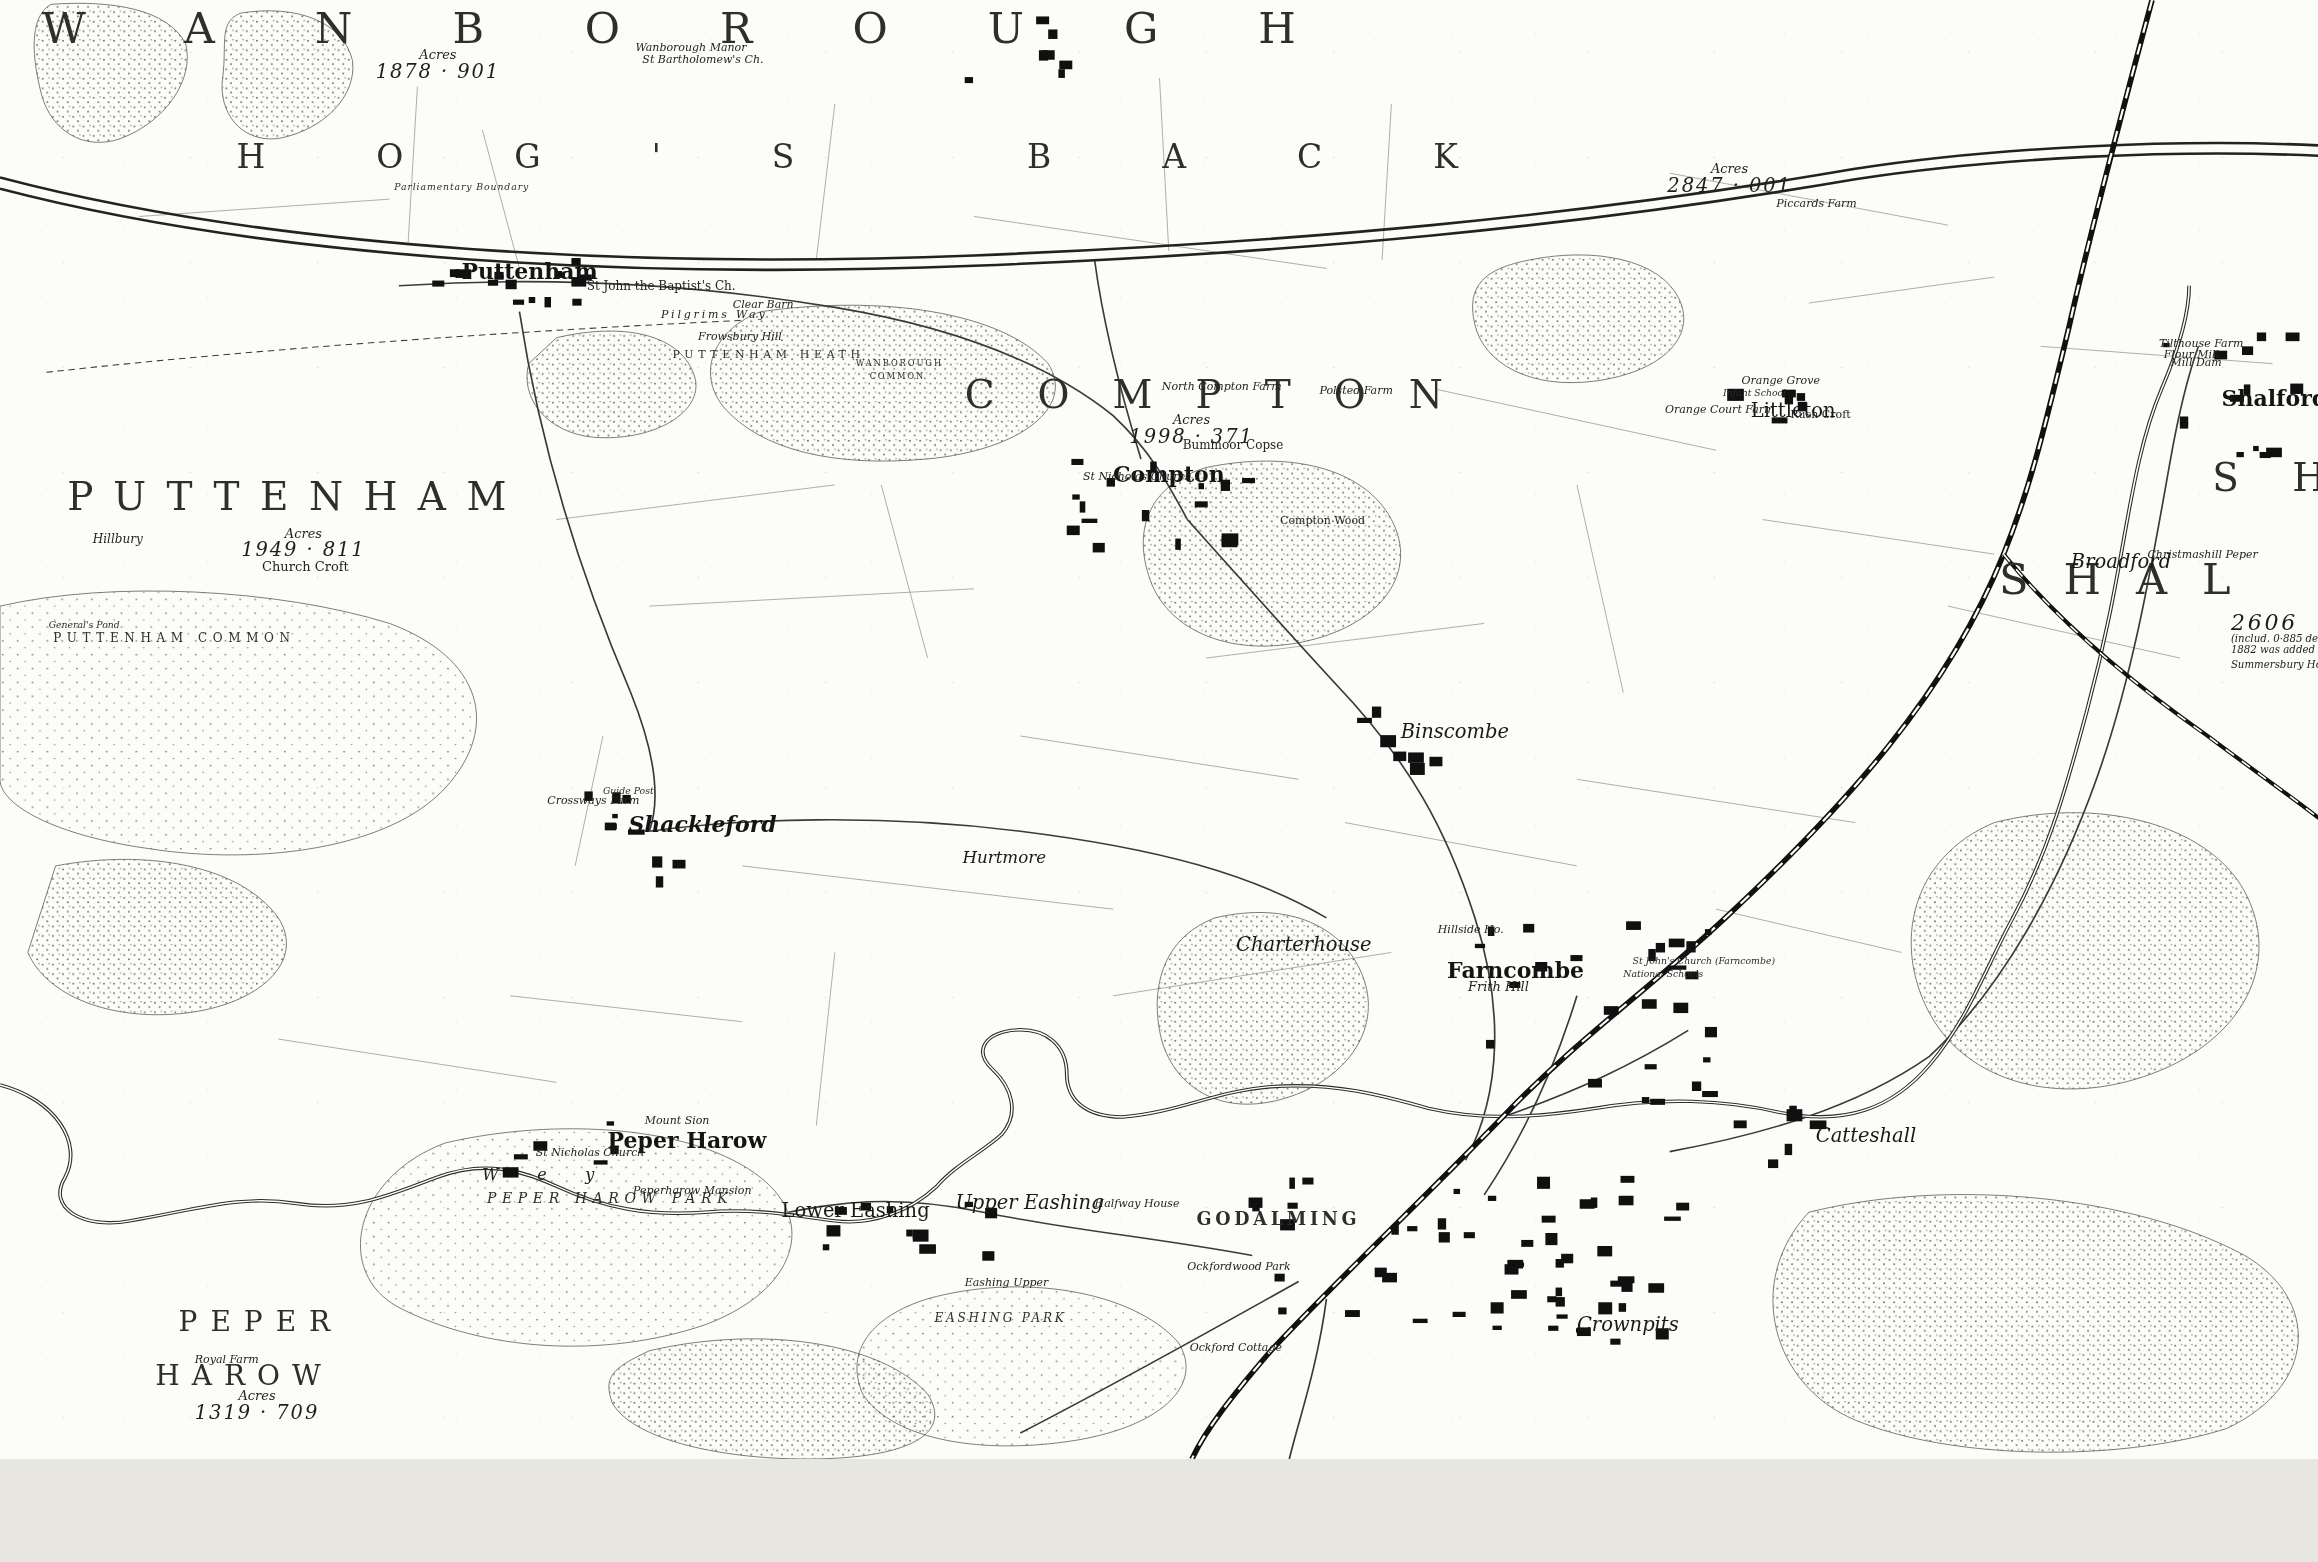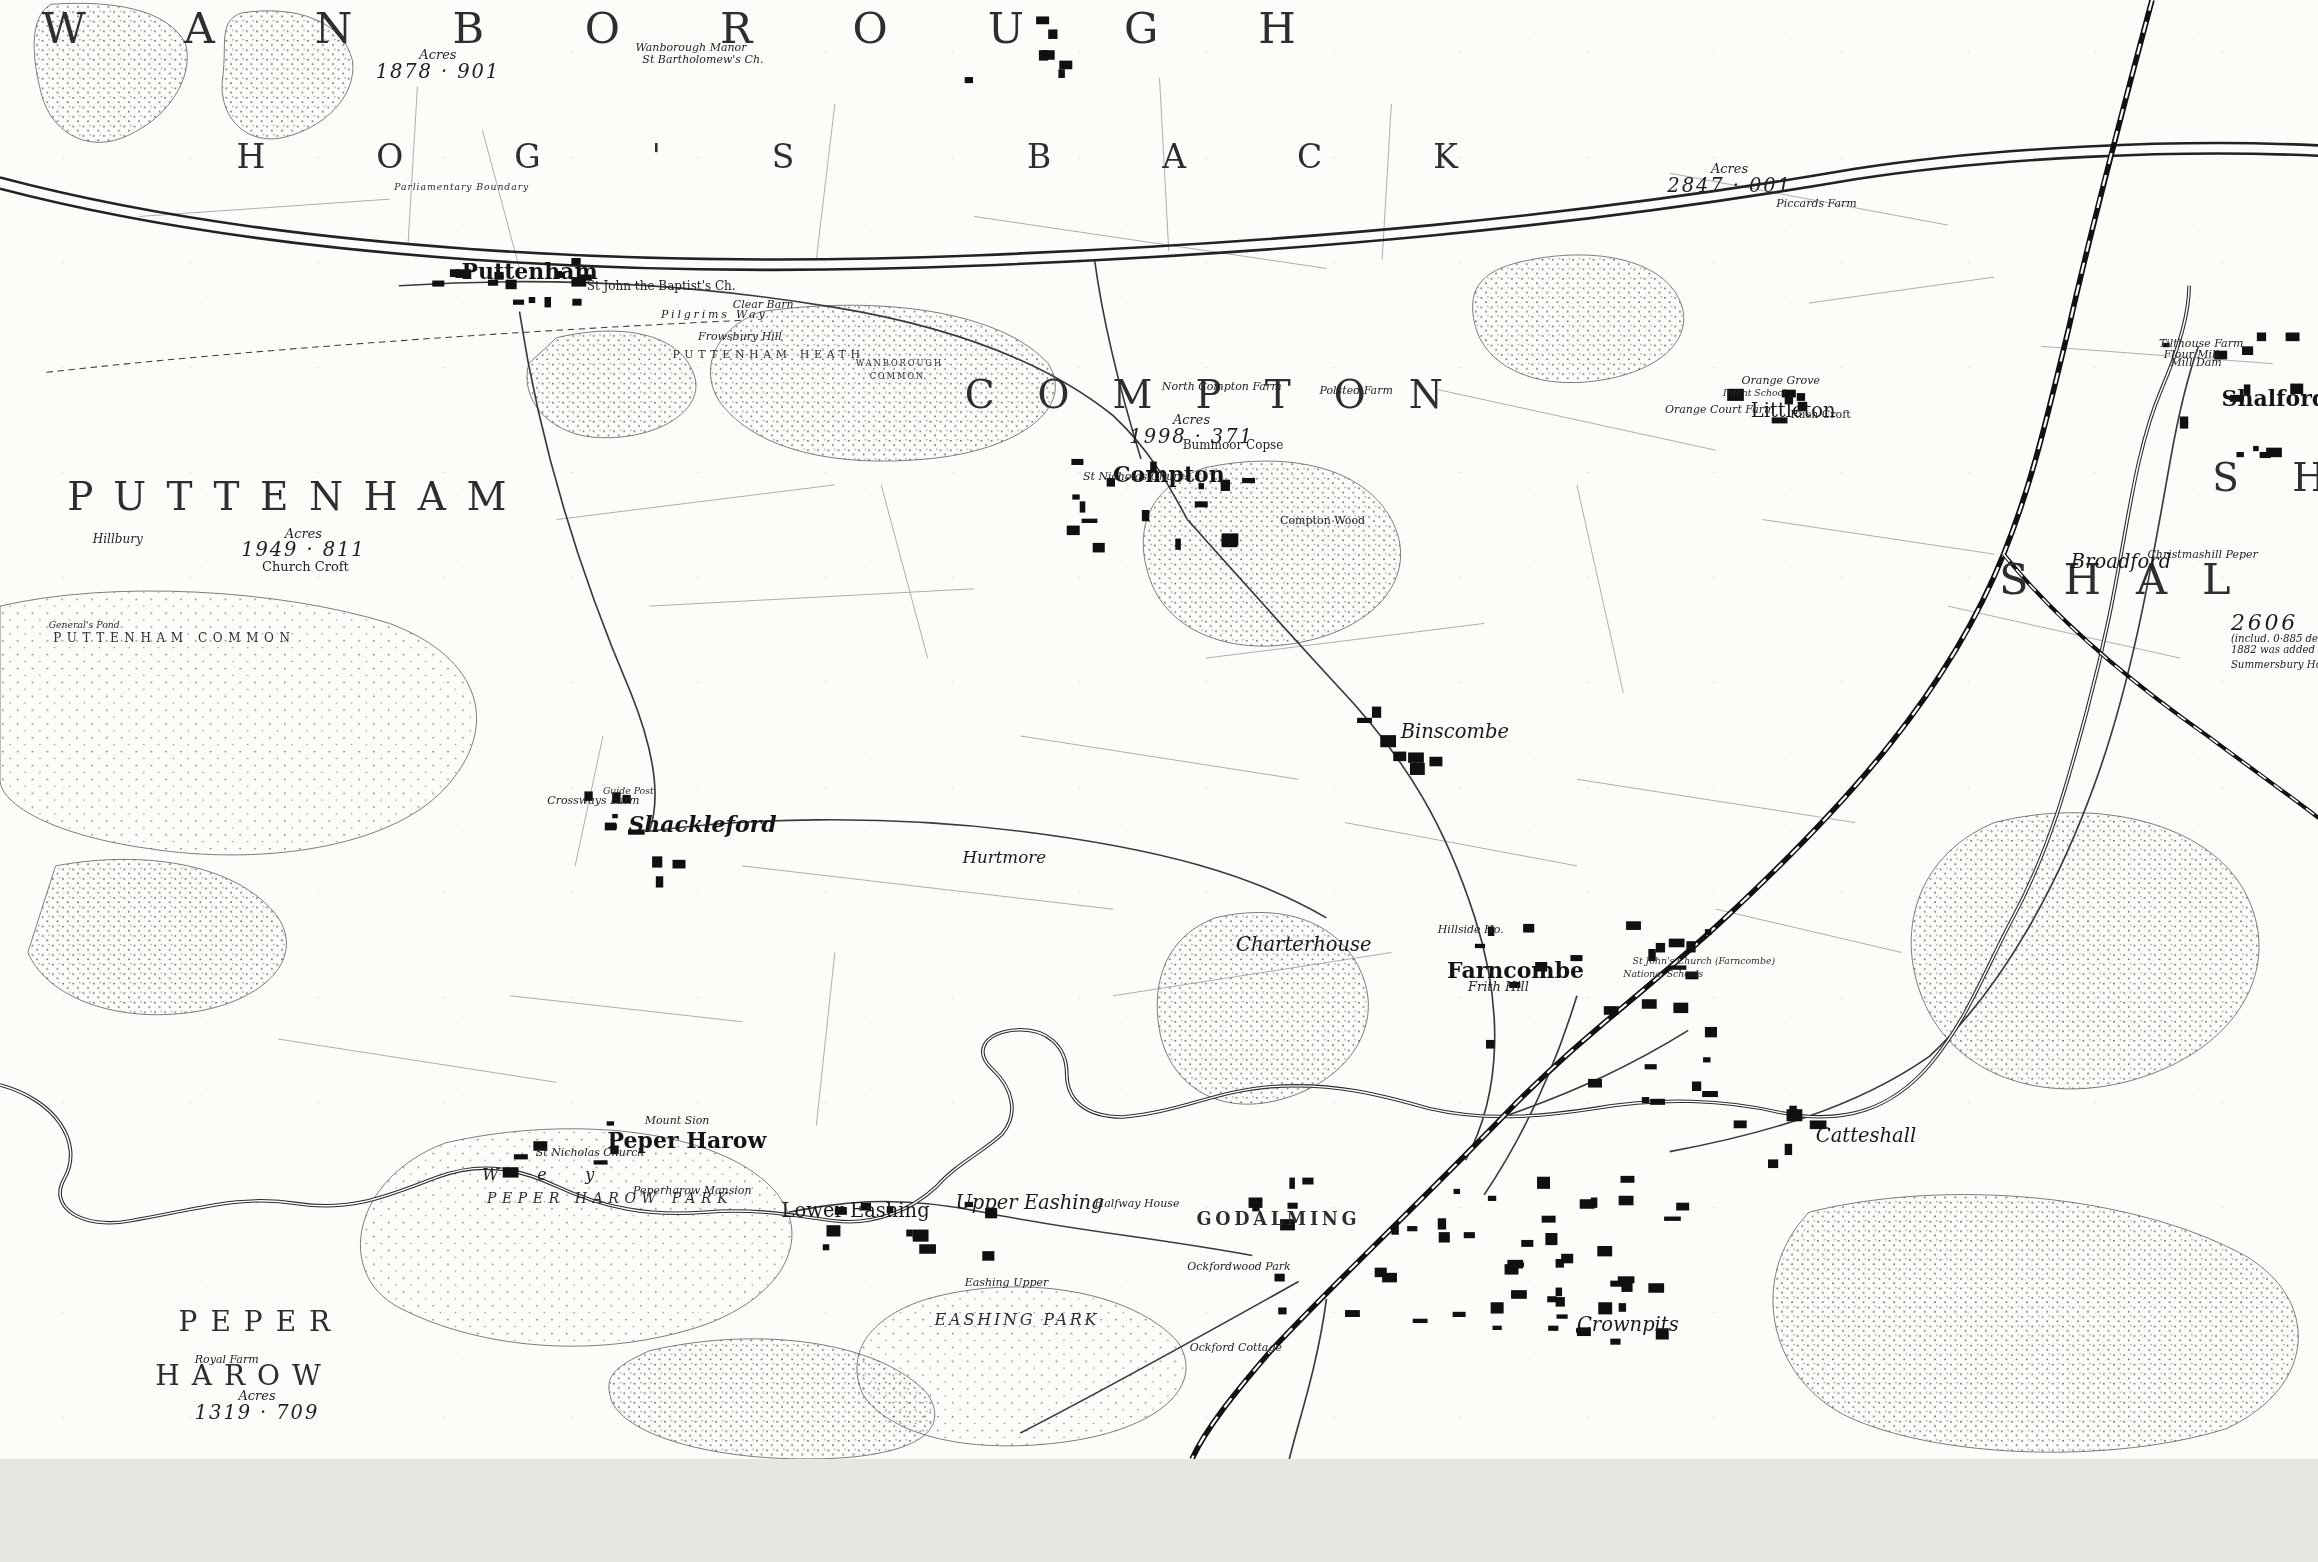--- a/index.html
+++ b/index.html
@@ -287,21 +287,21 @@
   <span class="lbl parish spread" style="left:95.4%;top:31.4%;font-size:39px;letter-spacing:20.4px;">S H</span>
   <span class="lbl parish spread" style="left:7.7%;top:89.6%;font-size:28px;letter-spacing:13px;">PEPER</span>
   <span class="lbl parish spread" style="left:6.7%;top:93.3%;font-size:28px;letter-spacing:12px;">HAROW</span>
   <span class="lbl town spread" style="left:51.6%;top:82.9%;font-size:17.6px;letter-spacing:3.7px;">GODALMING</span>
 
   <span class="lbl spread upright" style="left:2.3%;top:43.3%;font-size:12px;letter-spacing:5.6px;">PUTTENHAM COMMON</span>
   <span class="lbl spread upright" style="left:29%;top:23.9%;font-size:11px;letter-spacing:4.6px;">PUTTENHAM HEATH</span>
   <span class="lbl spread upright" style="left:36.9%;top:24.6%;font-size:8.3px;letter-spacing:1.9px;">WANBOROUGH</span>
   <span class="lbl spread upright" style="left:37.5%;top:25.5%;font-size:8.3px;letter-spacing:1.9px;">COMMON</span>
   <span class="lbl spread" style="left:21%;top:81.6%;font-size:14px;letter-spacing:5.6px;font-style:italic;">PEPER HAROW PARK</span>
-  <span class="lbl spread" style="left:40.3%;top:89.9%;font-size:16px;letter-spacing:2.8px;font-style:italic;">EASHING PARK</span>
+  <span class="lbl spread" style="left:40.3%;top:89.9%;font-size:12px;letter-spacing:2.8px;font-style:italic;">EASHING PARK</span>
 
   <span class="lbl village" style="left:19.9%;top:17.8%;">Puttenham</span>
   <span class="lbl village" style="left:48%;top:31.7%;">Compton</span>
   <span class="lbl villlight" style="left:75.5%;top:27.5%;">Littleton</span>
   <span class="lbl village" style="left:95.8%;top:26.5%;">Shalford</span>
   <span class="lbl village" style="left:27.1%;top:55.7%;font-style:italic;">Shackleford</span>
   <span class="lbl villlight" style="left:60.4%;top:49.5%;font-style:italic;">Binscombe</span>
   <span class="lbl village" style="left:62.4%;top:65.7%;">Farncombe</span>
   <span class="lbl small" style="left:63.3%;top:67.2%;font-size:13px;">Frith Hill</span>
   <span class="lbl village" style="left:26.2%;top:77.4%;">Peper Harow</span>

